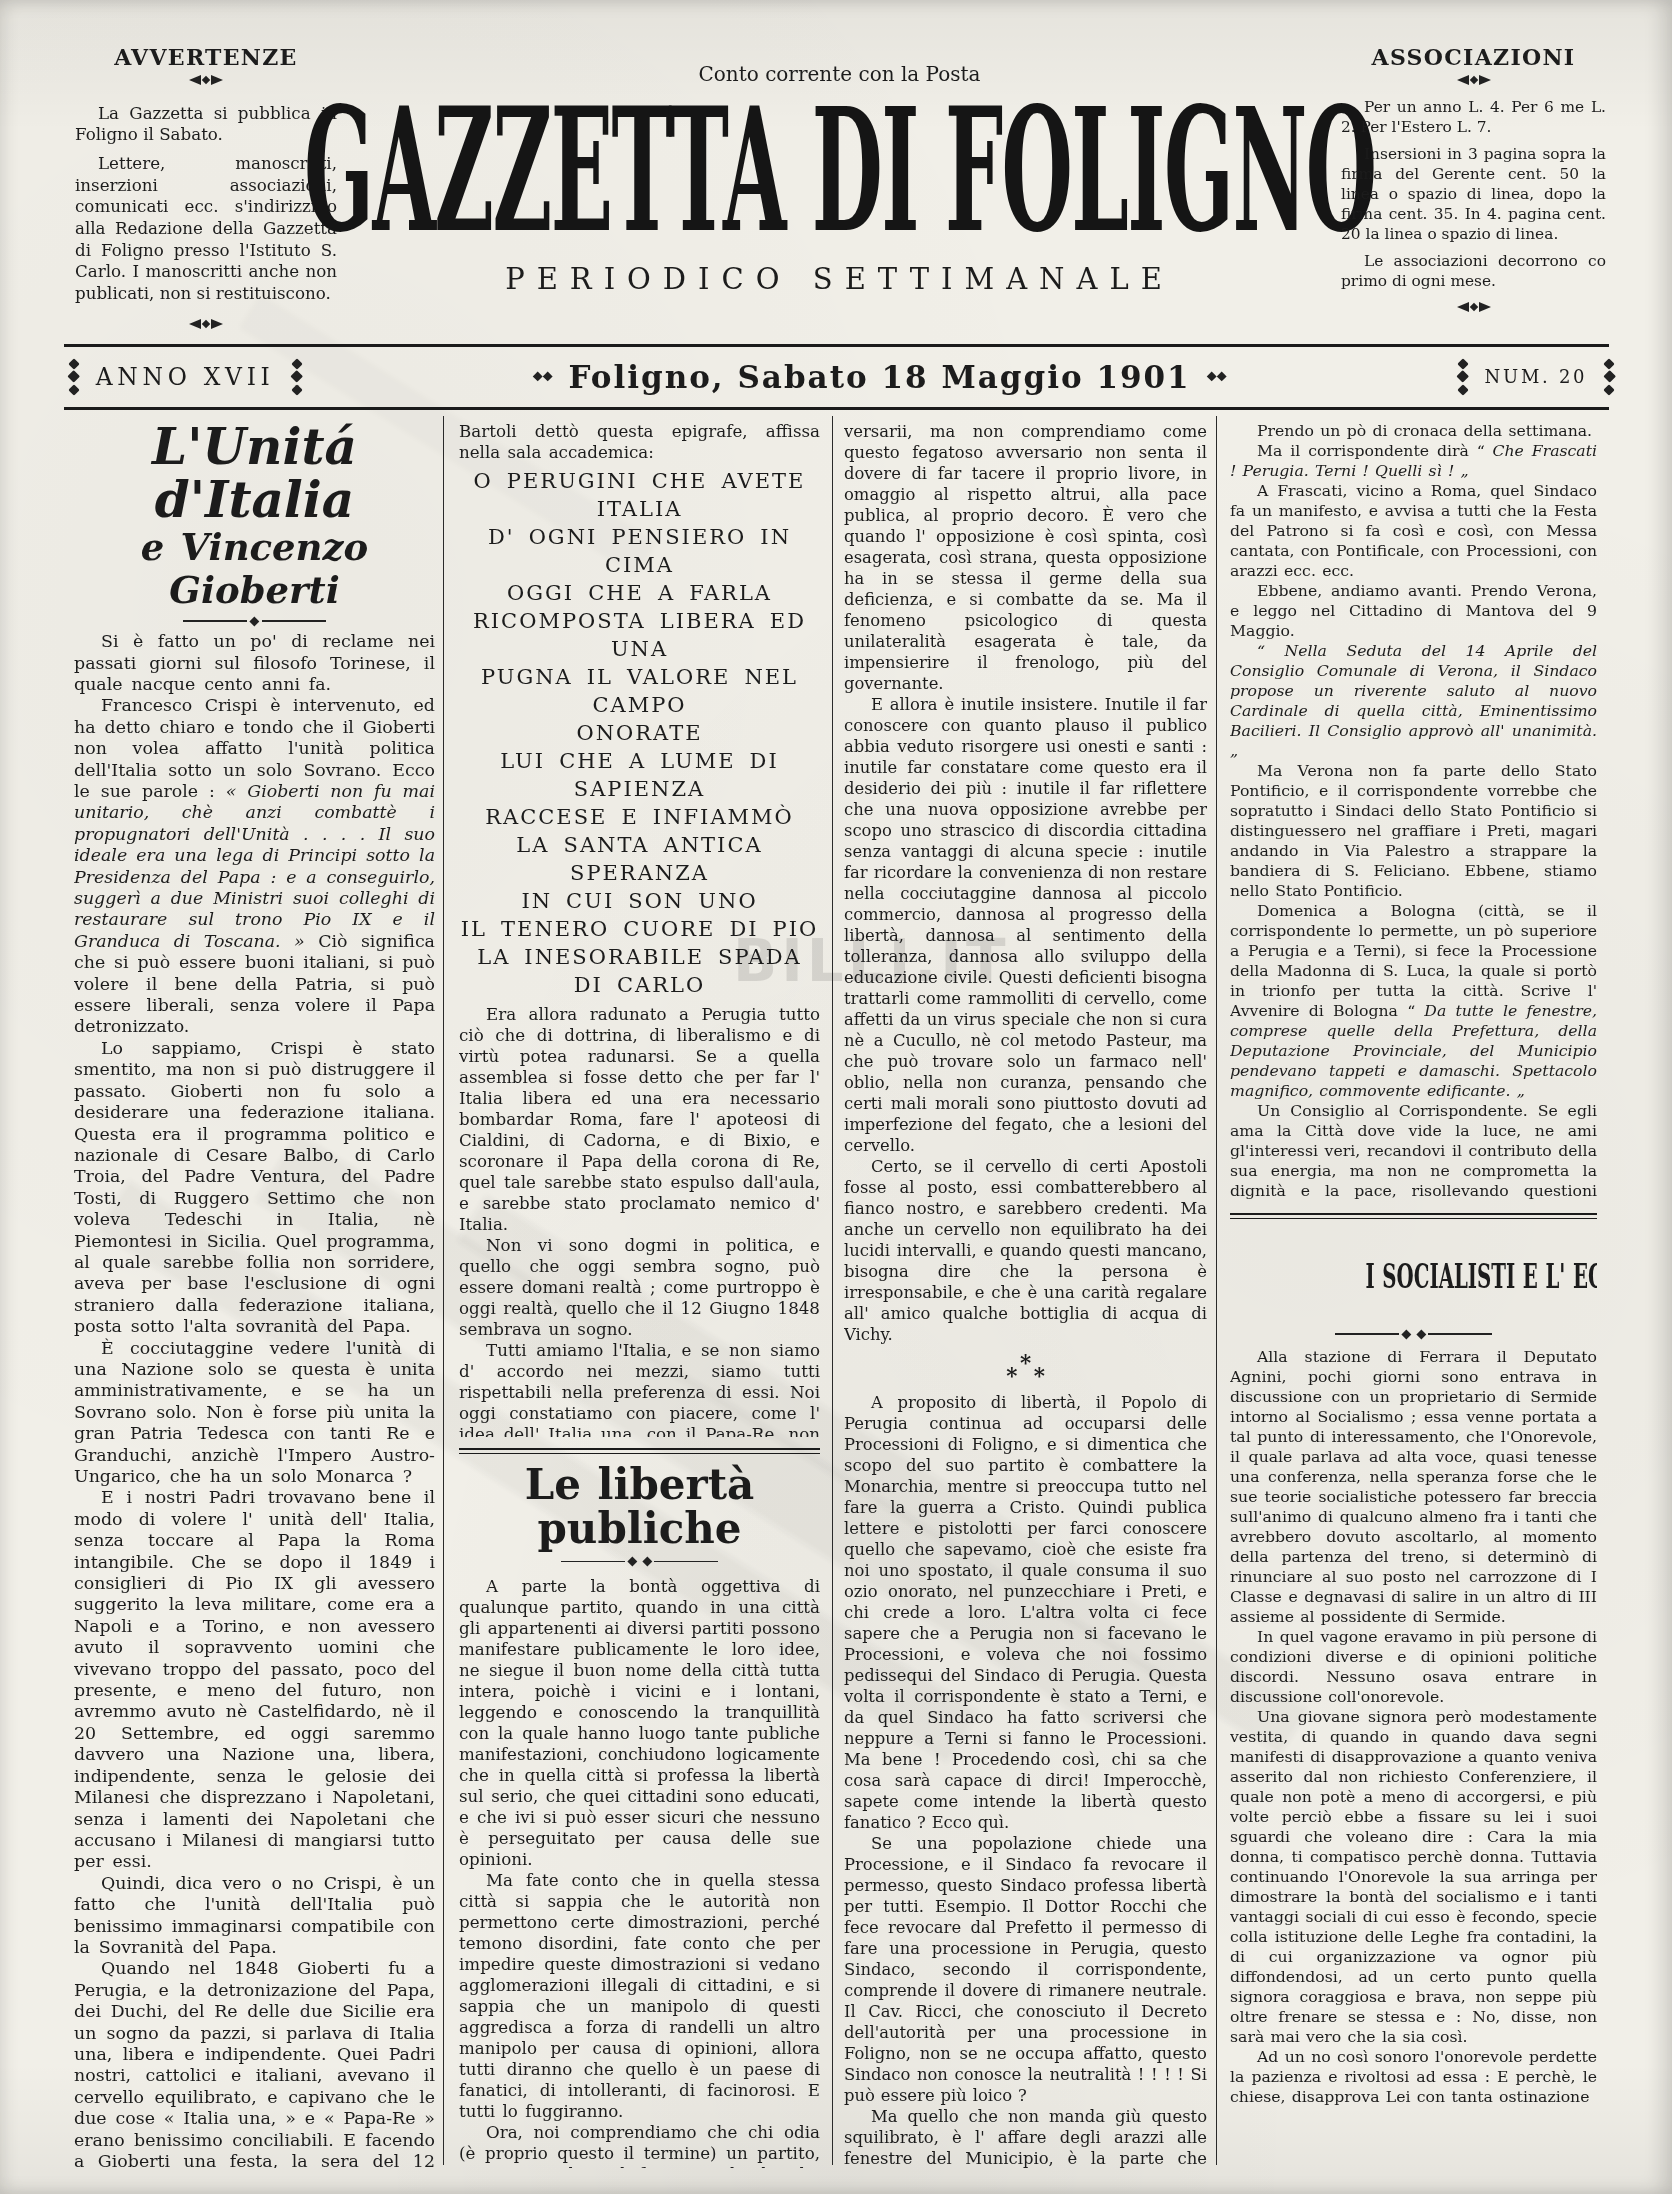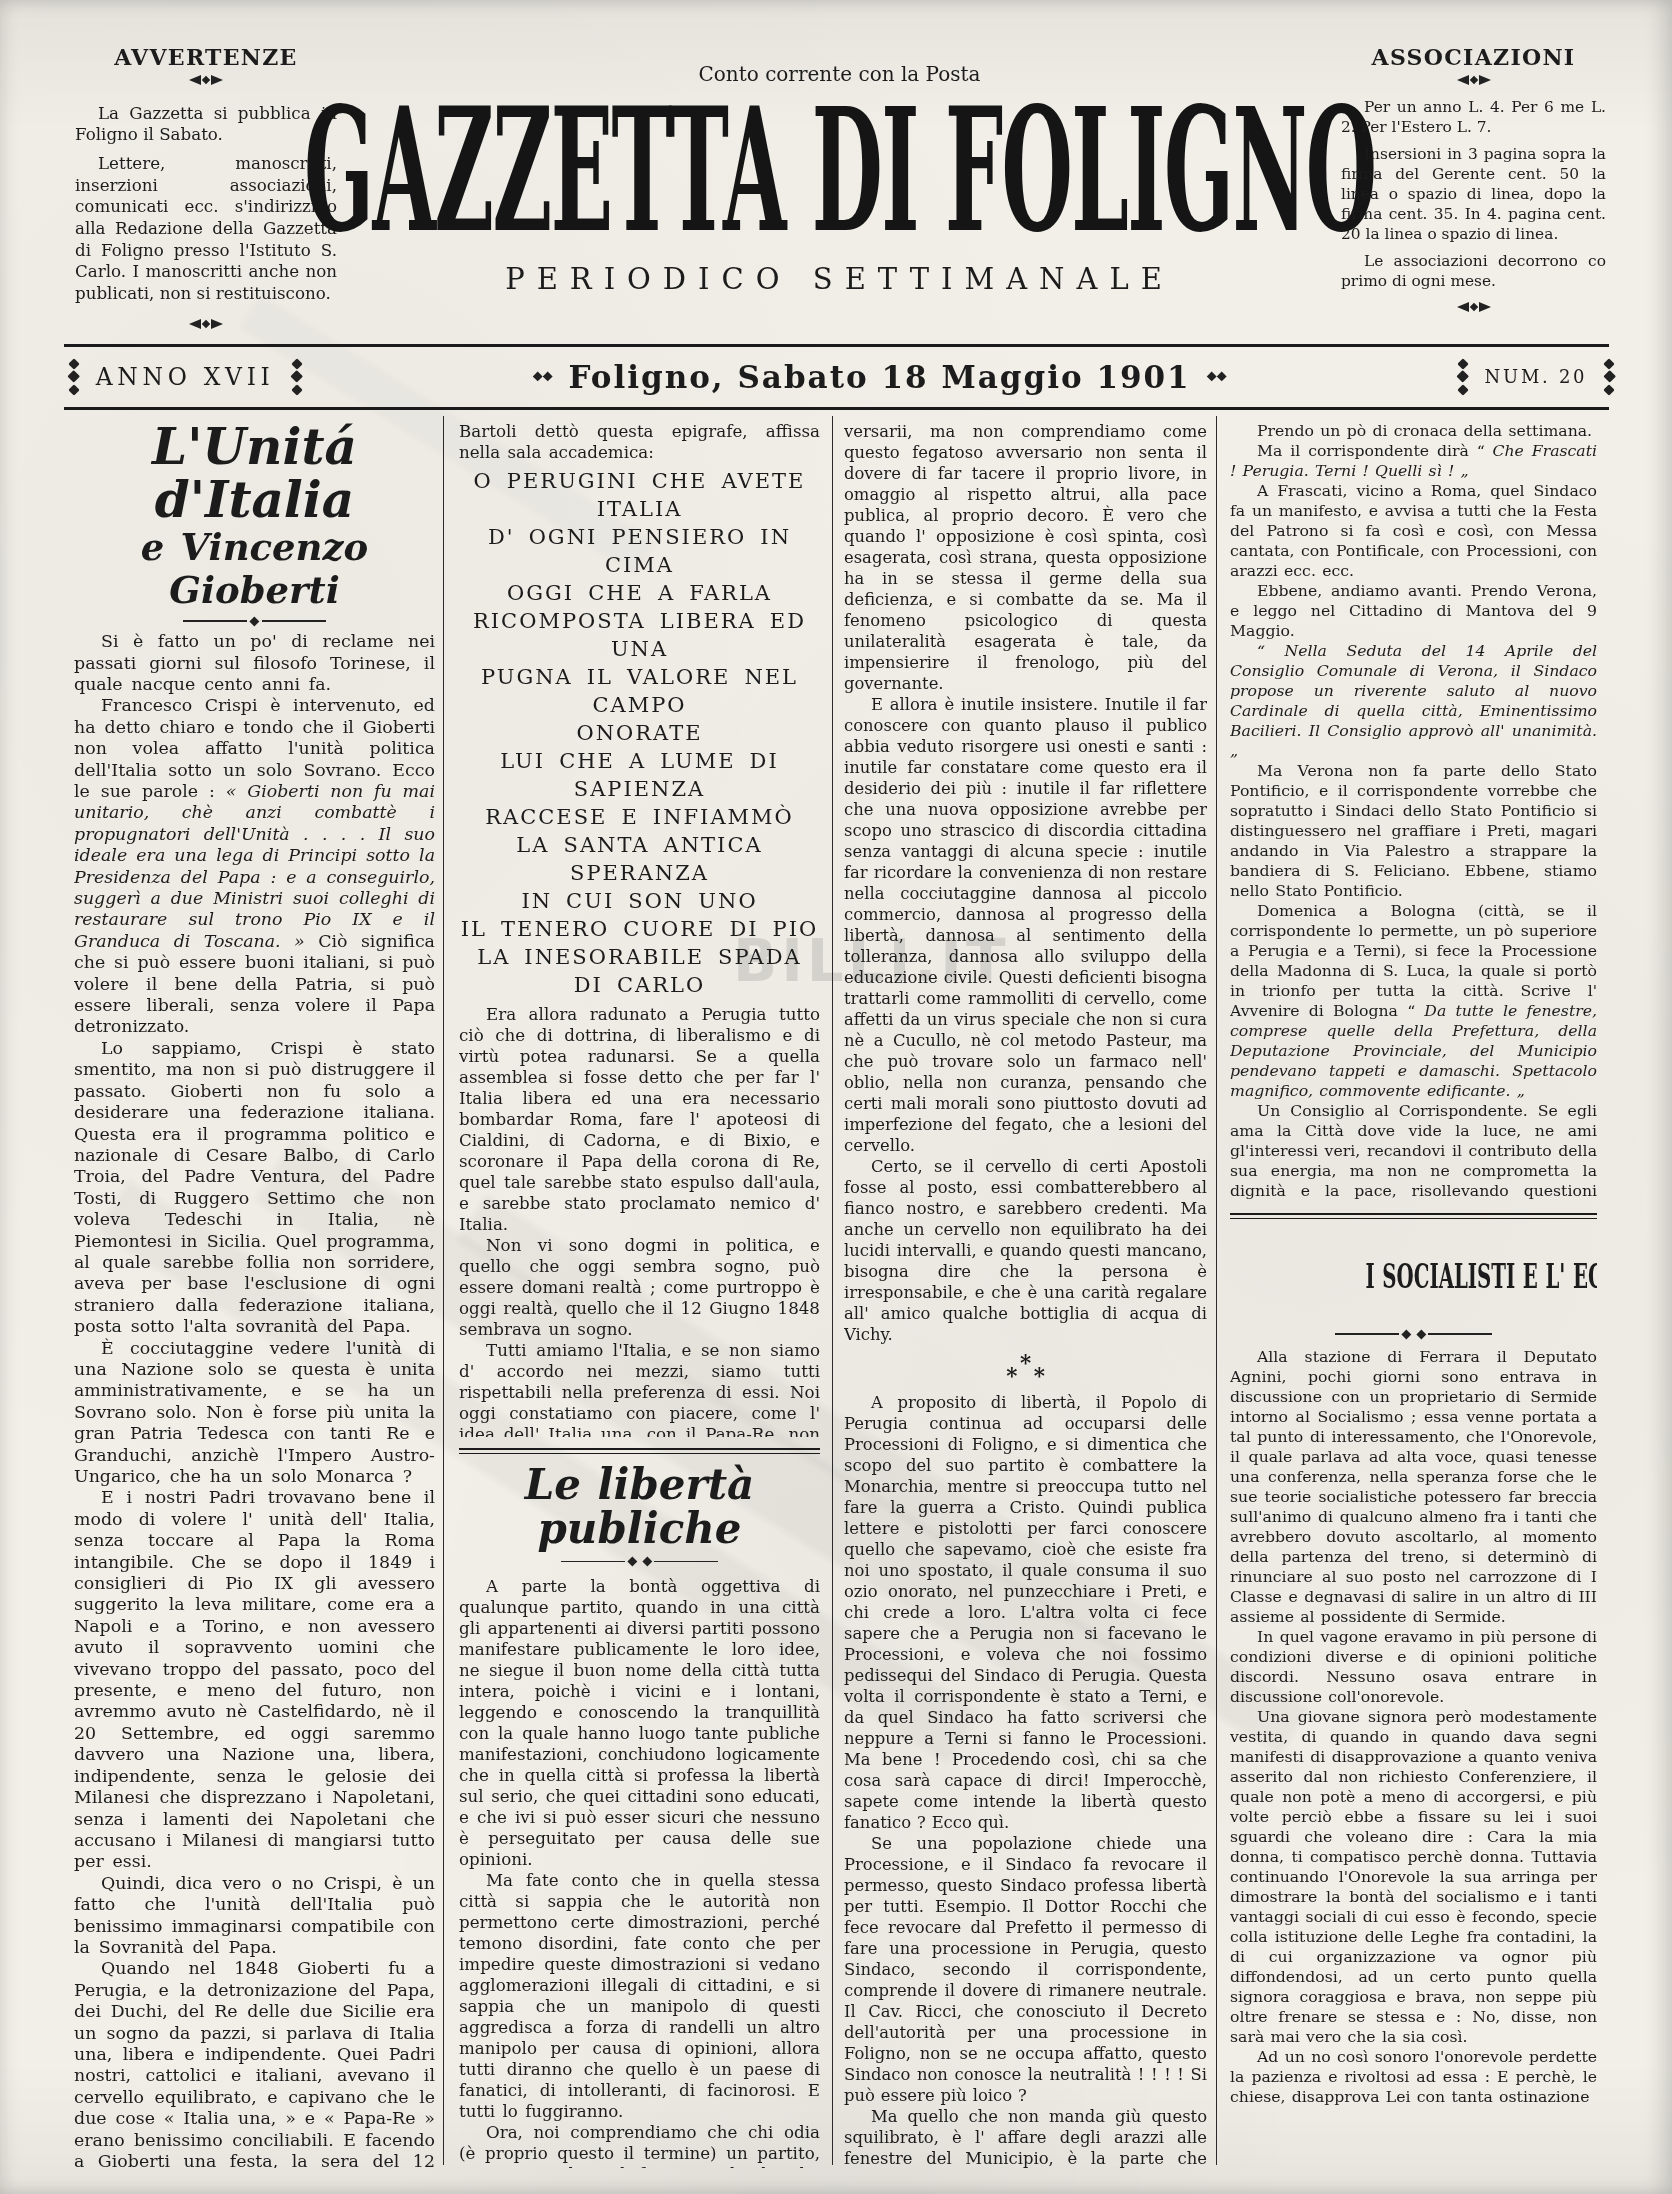--- a/index.html
+++ b/index.html
@@ -58,21 +58,21 @@
   .col2{left:459px;width:361px;font-size:16.7px;line-height:21px;word-spacing:2px;}
   .col3{left:844px;width:363px;font-size:16.4px;line-height:21px;word-spacing:0.7px;}
   .col4{left:1230px;width:367px;font-size:15.7px;line-height:20px;word-spacing:1.3px;}
   .flow-fixed{overflow:hidden;}
   .it{font-style:italic;}
   .t-unita1{font-style:italic;font-weight:bold;font-size:50px;line-height:1.05;text-align:center;text-indent:0!important;margin:0;}
   .t-unita2{font-style:italic;font-weight:bold;font-size:37px;line-height:1.15;text-align:center;text-indent:0!important;margin:2.7px 0 0 0;}
   .epigraph{margin:4px 0 5.4px 0;}
   .ep-line{text-align:center;font-size:21px;line-height:28px;letter-spacing:2px;word-spacing:5.4px;}
   .dbl-rule{height:3.3px;border-top:2.7px solid #1b1b1b;border-bottom:1.3px solid #1b1b1b;margin:10.7px 0 9.4px 0;}
-  .t-liberta{font-style:italic;font-weight:bold;font-size:42px;line-height:1.05;text-align:center;margin:4px 0 0 0;}
+  .t-liberta{font-weight:bold;font-size:42px;line-height:1.05;text-align:center;margin:4px 0 0 0;}
   .t-social-wrap{text-align:center;margin:1.3px 0 0 0;}
   .t-social{display:inline-block;font-weight:bold;font-size:34px;line-height:1.15;white-space:nowrap;transform:scaleX(0.58);transform-origin:center;}
   .asterism{text-align:center;font-size:21.4px;line-height:13.4px;margin:10.7px 0 9.4px 0;font-weight:bold;}
 </style>
 </head>
 <body>
 
 <div class="ghost-bar" style="left:508px;top:970px;width:60px;height:1003px;"></div>
 <div class="ghost-bar" style="left:676px;top:923px;width:80px;height:1037px;"></div>
 <div class="ghost-bar" style="left:856px;top:990px;width:54px;height:970px;"></div>

